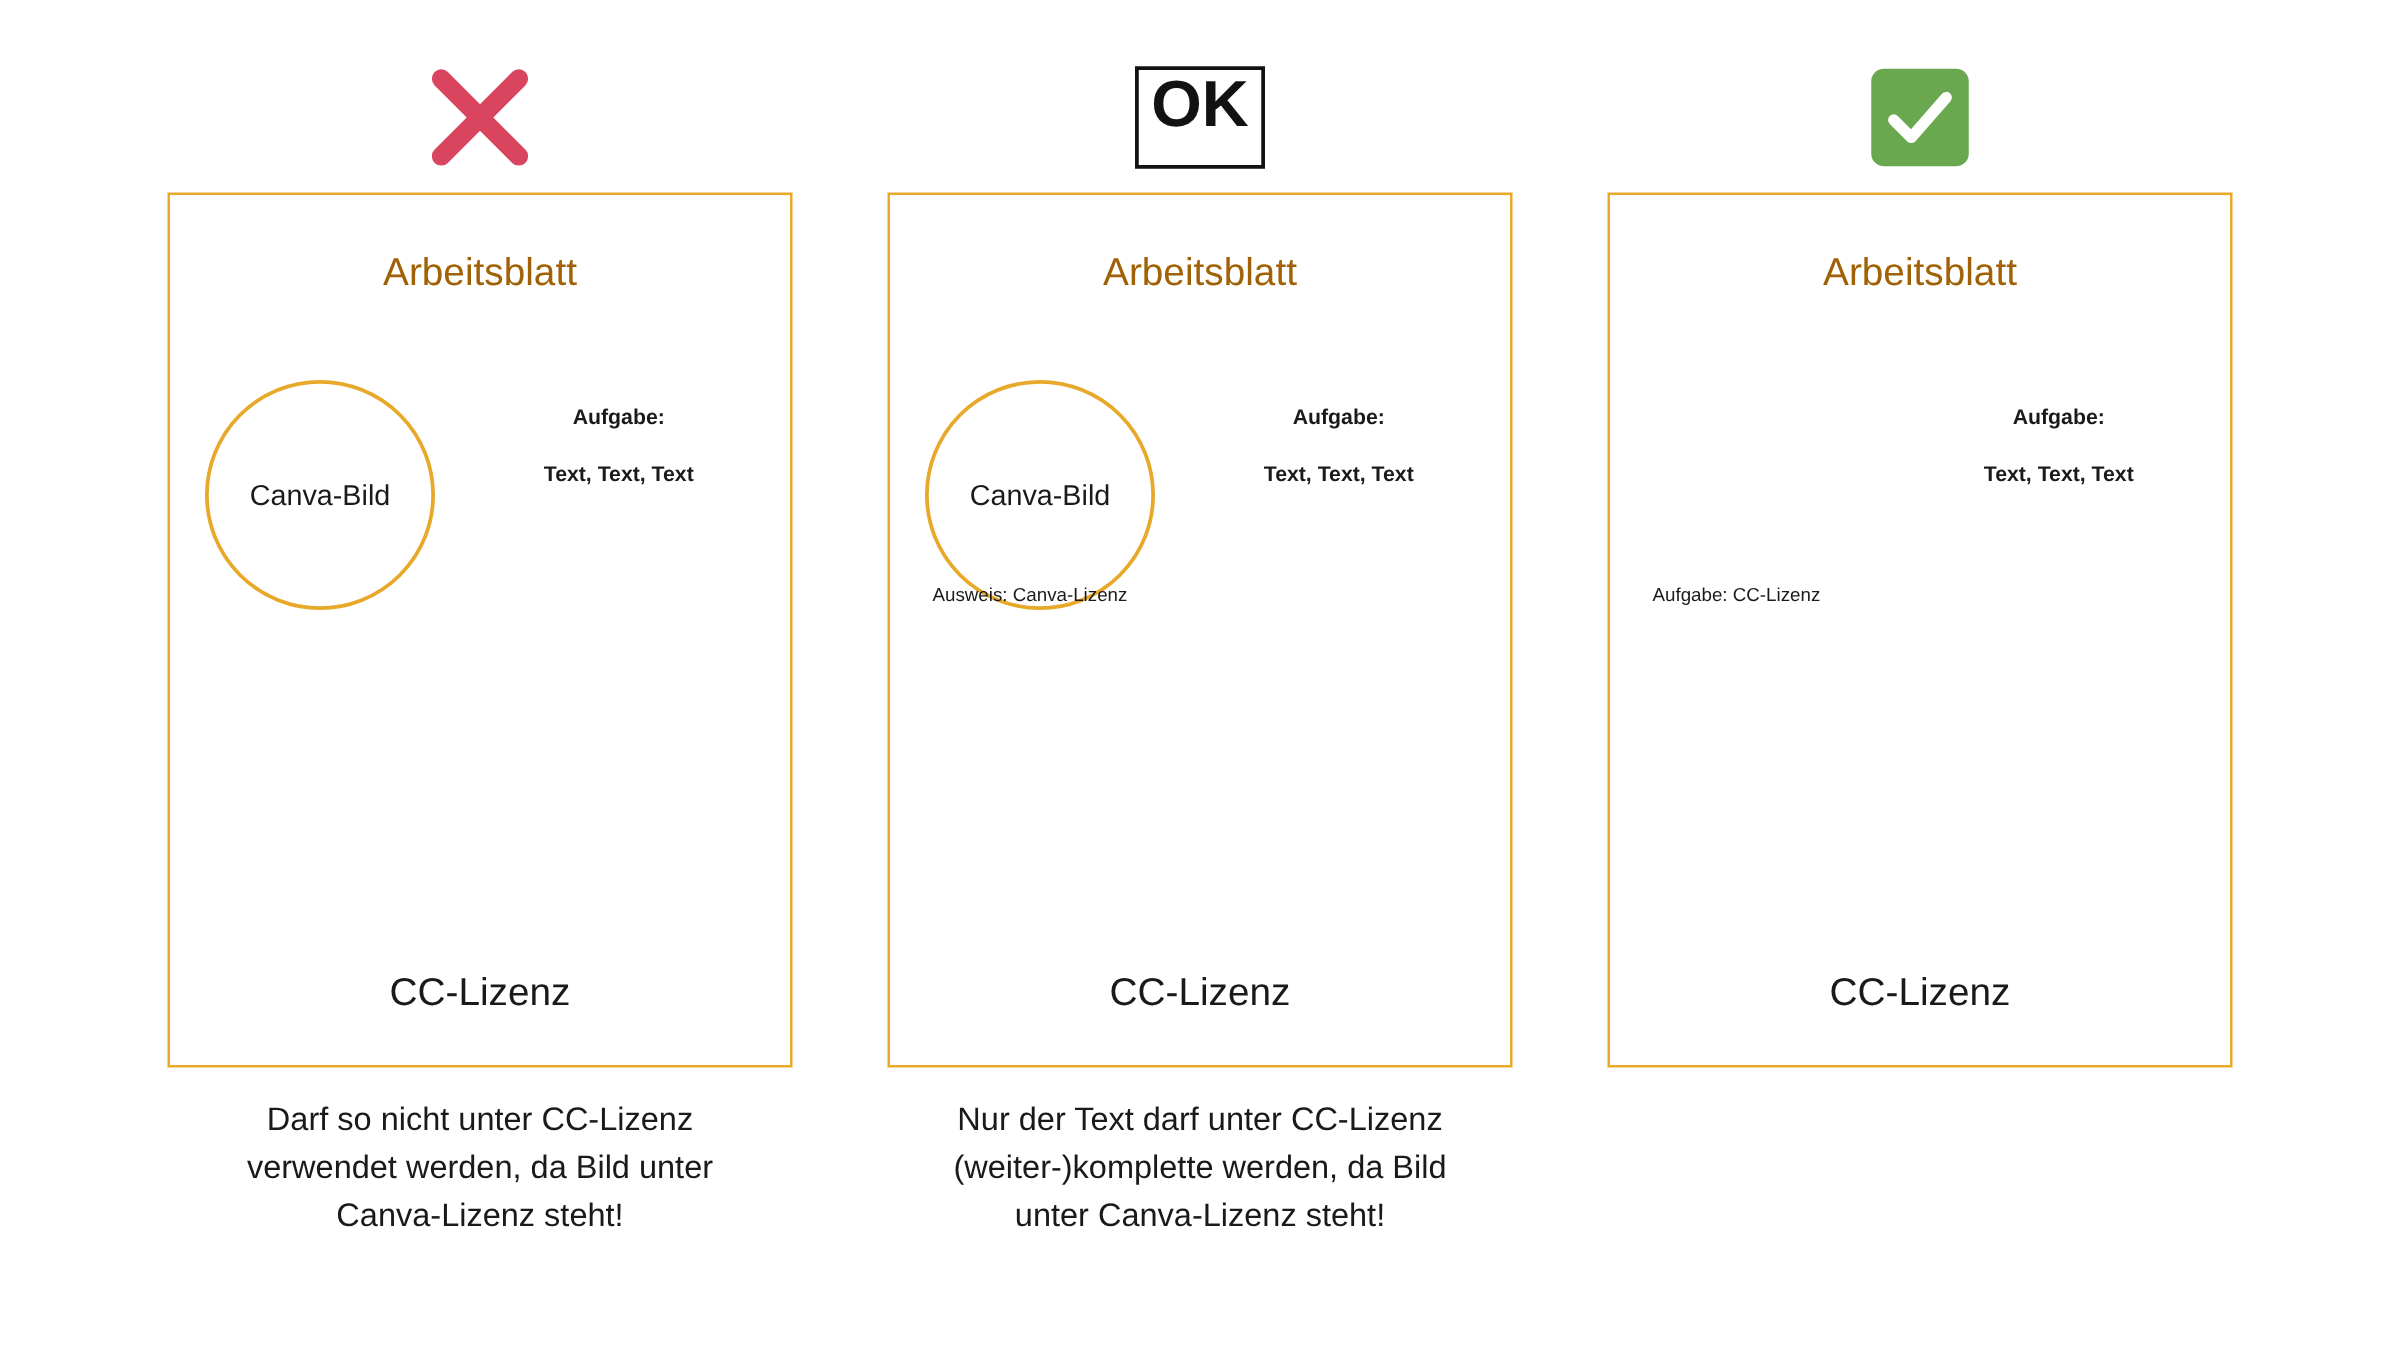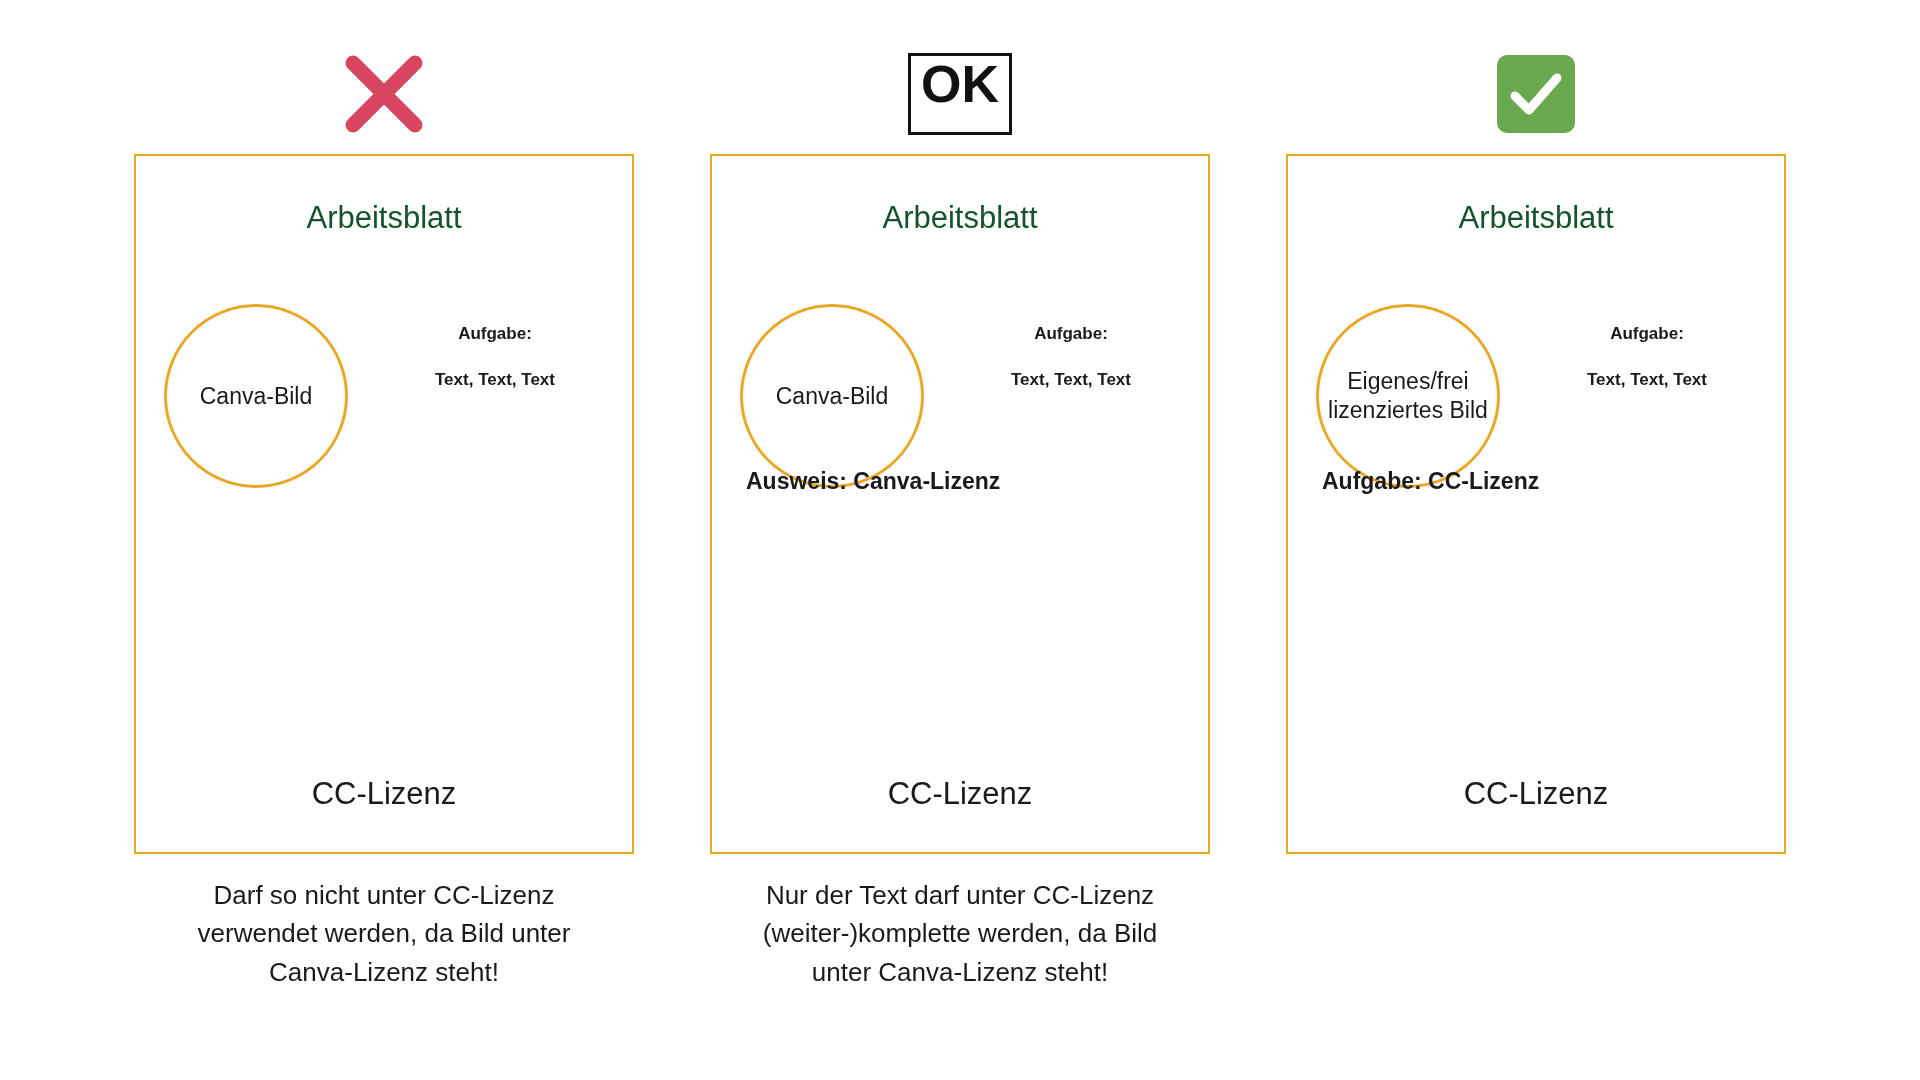--- a/index.html
+++ b/index.html
@@ -73,21 +73,21 @@
     background: #ffffff;
   }
 
   .sheet-title {
     position: absolute;
     top: 44px;
     left: 0;
     right: 0;
     text-align: center;
     font-size: 31px;
-    color: #14532d;
+    color: #a16207;
   }
 
   .sheet-footer {
     position: absolute;
     bottom: 40px;
     left: 0;
     right: 0;
     text-align: center;
     font-size: 31px;
     color: #1a1a1a;
@@ -130,23 +130,22 @@
     margin-top: 26px;
     font-size: 17px;
     font-weight: bold;
     color: #1a1a1a;
   }
 
   .badge-line {
     position: absolute;
     top: 312px;
     left: 34px;
-    font-size: 23px;
-    color: #1a1a1a;
-    font-weight: bold;
+    font-size: 15px;
+    color: #1a1a1a;
   }
 
   .caption {
     margin-top: 22px;
     width: 430px;
     text-align: center;
     font-size: 26px;
     line-height: 1.48;
     color: #1a1a1a;
   }
@@ -203,21 +202,20 @@
     <div class="status">
       <span class="mark-check">
         <svg width="58" height="58" viewBox="0 0 58 58" aria-hidden="true">
           <polyline points="8,31 22,45 50,13" fill="none" stroke="#ffffff" stroke-width="9" stroke-linecap="round" stroke-linejoin="round"></polyline>
         </svg>
       </span>
     </div>
 
     <div class="sheet">
       <div class="sheet-title">Arbeitsblatt</div>
-      <div class="circle">Eigenes/frei lizenziertes Bild</div>
       <div class="task-block">
         <div class="task-label">Aufgabe:</div>
         <div class="task-text">Text, Text, Text</div>
       </div>
       <div class="badge-line">Aufgabe: CC-Lizenz</div>
       <div class="sheet-footer">CC-Lizenz</div>
     </div>
 
   </div>
 

